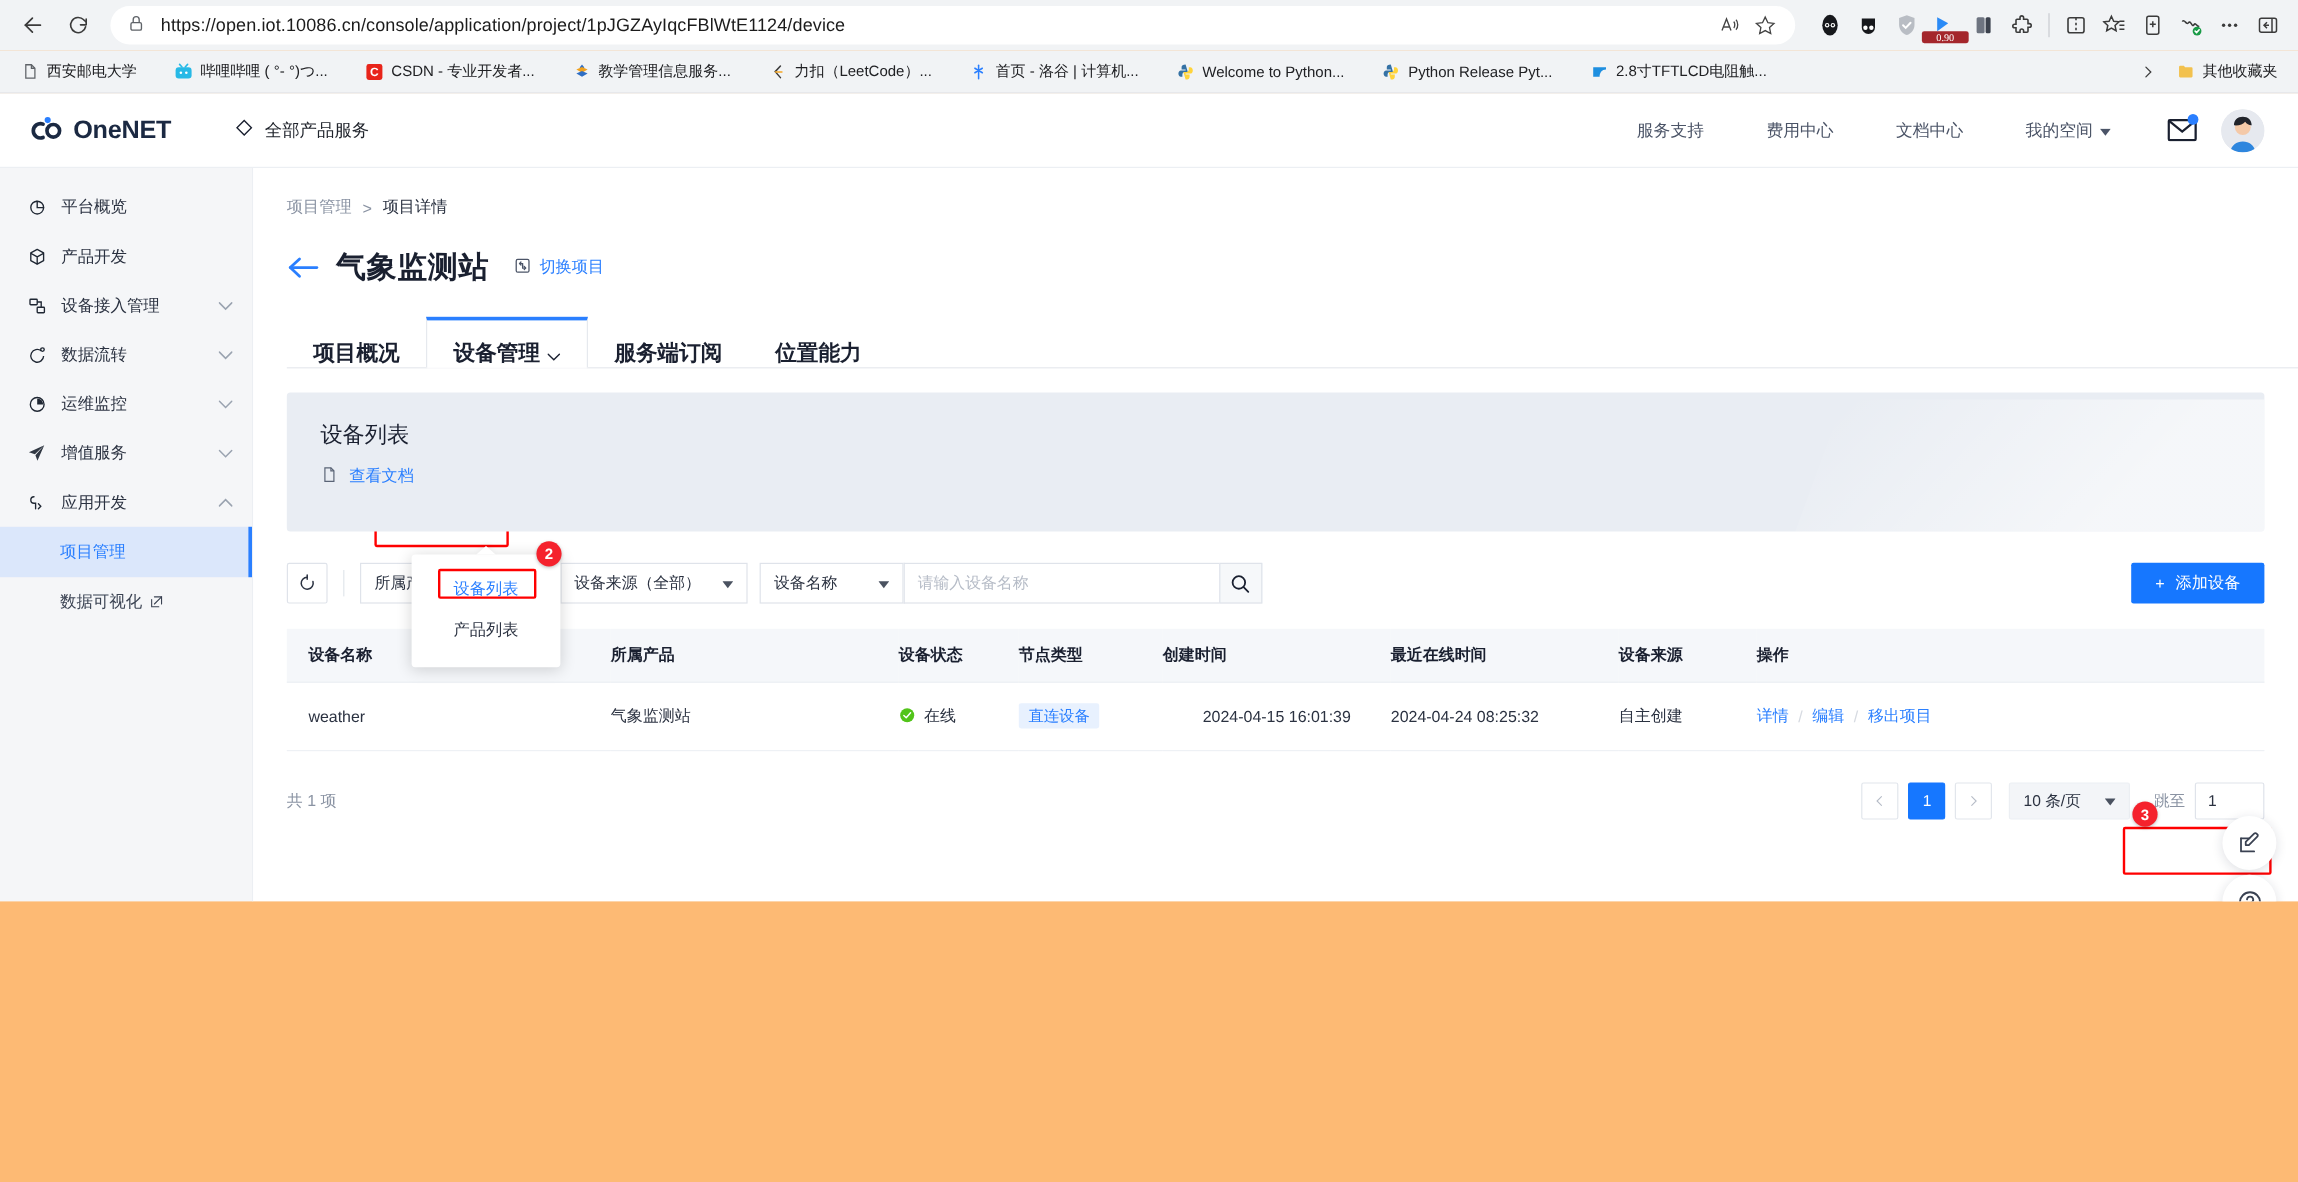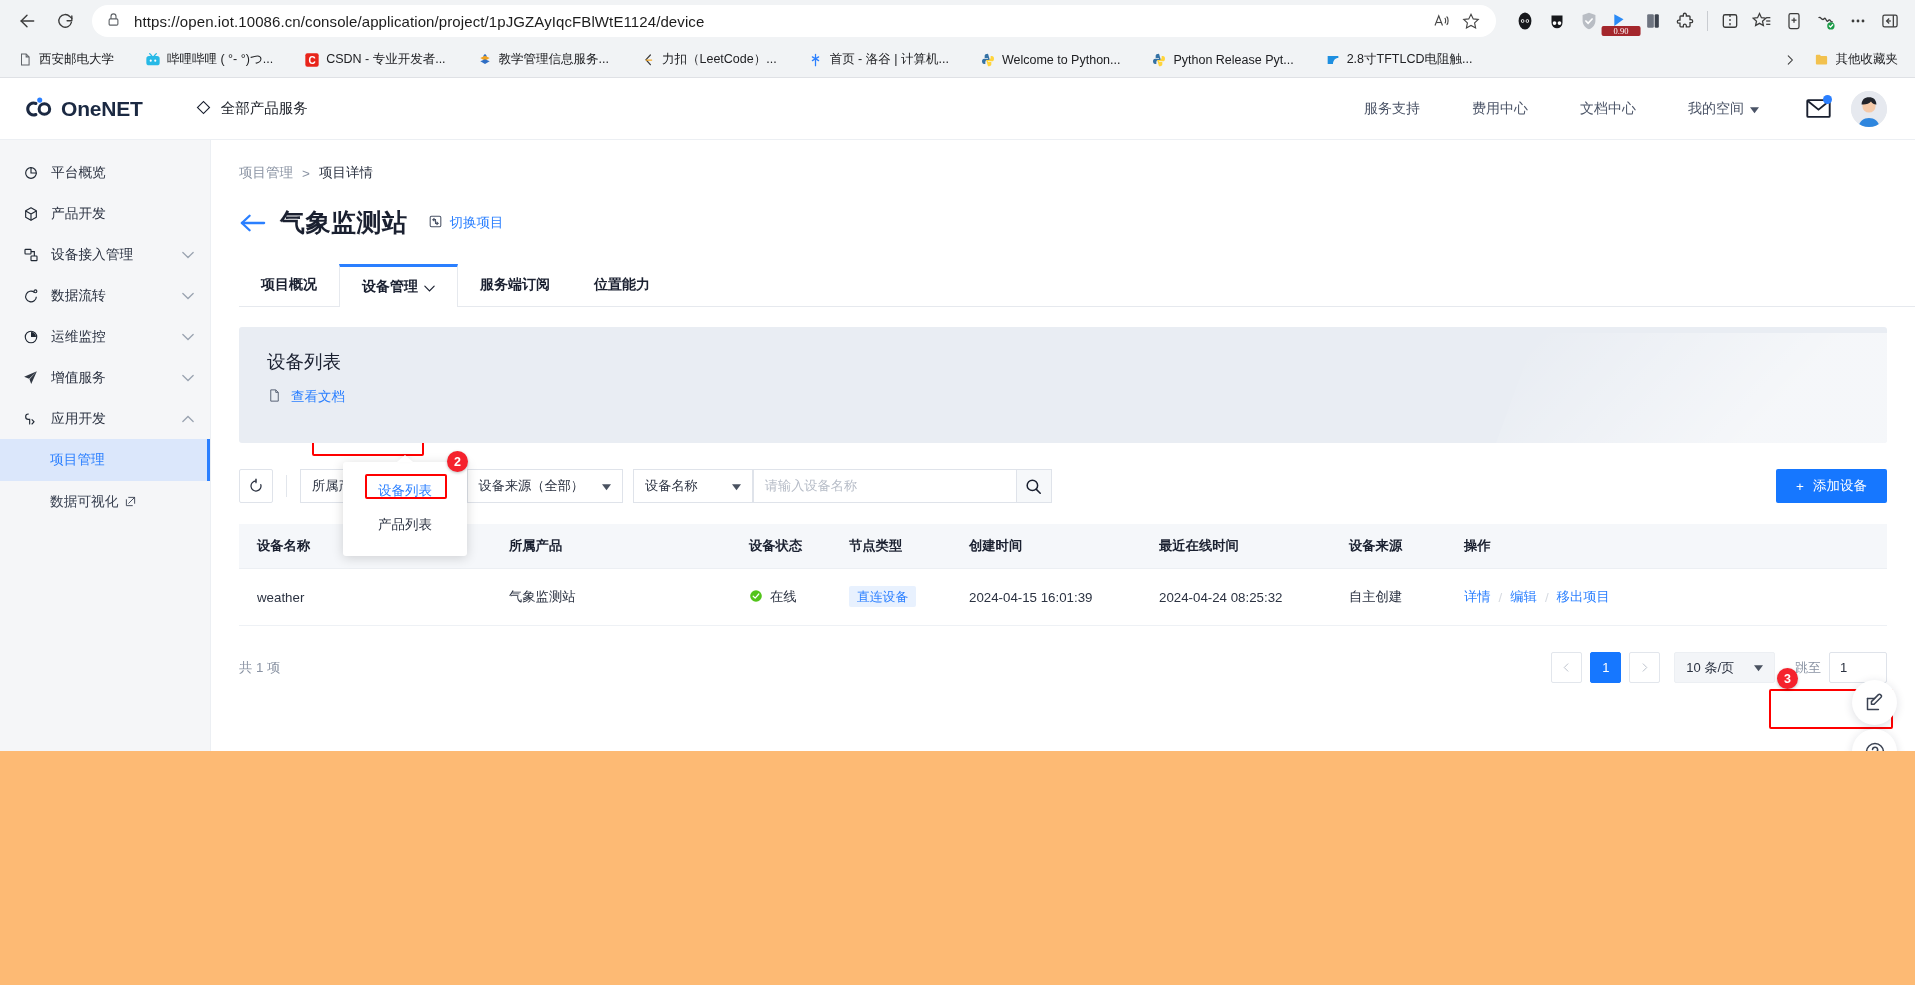--- a/index.html
+++ b/index.html
@@ -104,22 +104,22 @@
   .breadcrumb { padding: 24px 0 0 28px; font-size: 13.5px; color: #8a93a3; display: flex; align-items: center; gap: 9px; }
   .breadcrumb .cur { color: #2b3241; }
 
   .title-row { display: flex; align-items: center; gap: 14px; padding: 24px 0 0 28px; }
   .back-arrow { color: #2a7fff; display: flex; align-items: center; }
   .proj-title { font-size: 25px; font-weight: 700; color: #1a2030; letter-spacing: .5px; }
   .switch-proj { display: flex; align-items: center; gap: 7px; font-size: 13.5px; color: #2a7fff; margin-left: 6px; }
 
   .tabs { display: flex; align-items: flex-end; margin: 26px 0 0 28px; border-bottom: 1px solid #e6e9ee; position: relative; height: 42px; }
   .tab {
-    font-size: 14px; font-weight: 700; color: #1a2030; padding: 0 22px;
-    height: 42px; display: flex; align-items: center; gap: 6px; position: relative;
+    font-size: 18px; font-weight: 700; color: #1a2030; padding: 0 22px;
+    height: 42px; display: flex; align-items: flex-end; gap: 6px; position: relative;
   }
   .tab.active { border-top: 3px solid #2a7fff; height: 42px; background: #fff; }
   .tab.active::after { content:''; position:absolute; left:0; right:0; bottom:-1px; height:1px; background:#fff; }
   .tab.active { border-left: 1px solid #e6e9ee; border-right: 1px solid #e6e9ee; }
 
   .hl-box { position: absolute; border: 2.5px solid #ff0000; border-radius: 2px; pointer-events: none; }
   .step-badge {
     position: absolute; width: 21px; height: 21px; border-radius: 50%;
     background: #f5222d; color: #fff; font-size: 12.5px; font-weight: 700;
     display: flex; align-items: center; justify-content: center;
@@ -177,21 +177,21 @@
     background: #f5f7fa; text-align: left; font-size: 13.3px; font-weight: 700;
     color: #1a2030; padding: 13px 0 13px 0; border-bottom: 1px solid #eceff3;
   }
   table.devtable tbody td {
     font-size: 13.3px; color: #2b3241; padding: 19px 0; border-bottom: 1px solid #eef1f5; vertical-align: middle;
   }
   th.c1, td.c1 { padding-left: 18px !important; width: 270px; }
   th.c2, td.c2 { width: 240px; }
   th.c3, td.c3 { width: 100px; }
   th.c4, td.c4 { width: 120px; }
-  th.c5, td.c5 { width: 190px; }
+  th.c5, td.c5 { width: 190px; text-align: center; }
   th.c6, td.c6 { width: 190px; }
   th.c7, td.c7 { width: 115px; }
   .status-cell { display: flex; align-items: center; gap: 7px; }
   .tag-blue { background: #e8f1fe; color: #2a7fff; padding: 3px 8px; font-size: 12.8px; border-radius: 2px; }
   .op-links { display: flex; align-items: center; gap: 8px; color: #2a7fff; font-size: 13.3px; }
   .op-links .sep { color: #d6dae1; }
 
   .pager { display: flex; align-items: center; margin: 26px 28px 0 28px; }
   .total { font-size: 13.3px; color: #8a93a3; }
   .pg-right { margin-left: auto; display: flex; align-items: center; gap: 8px; }

